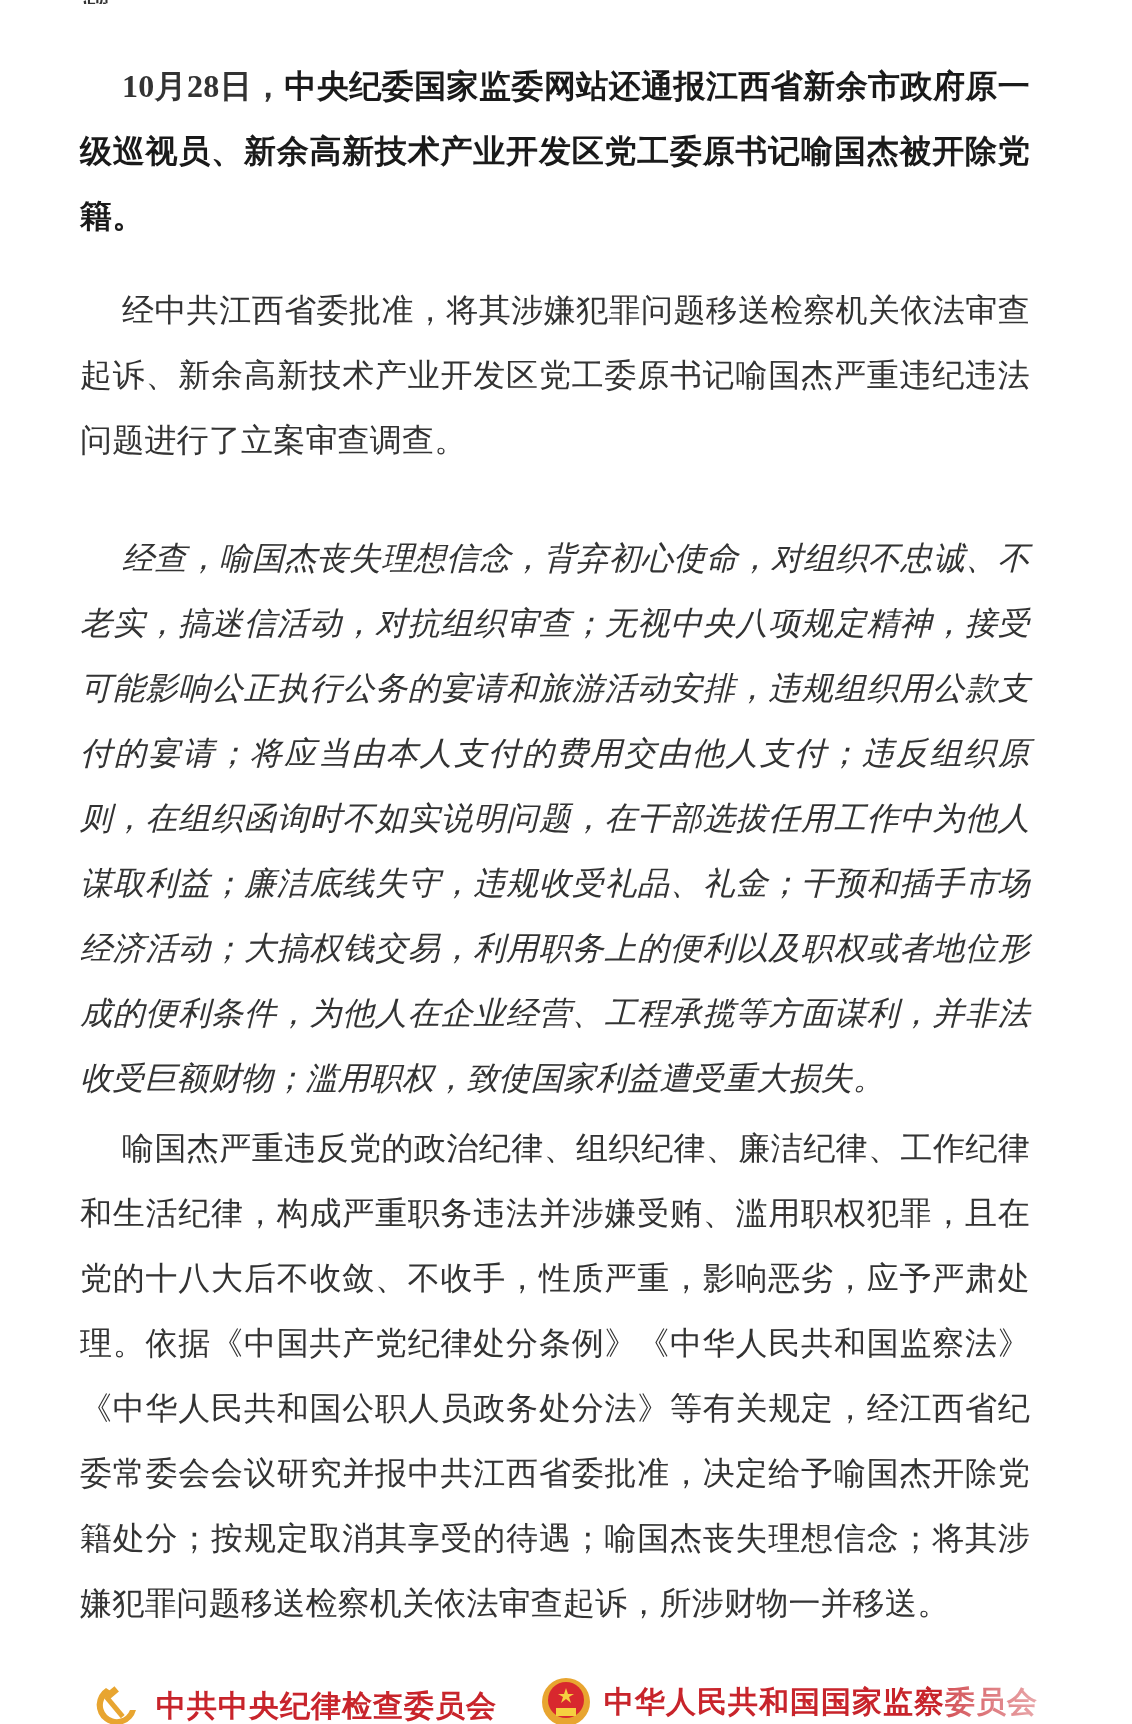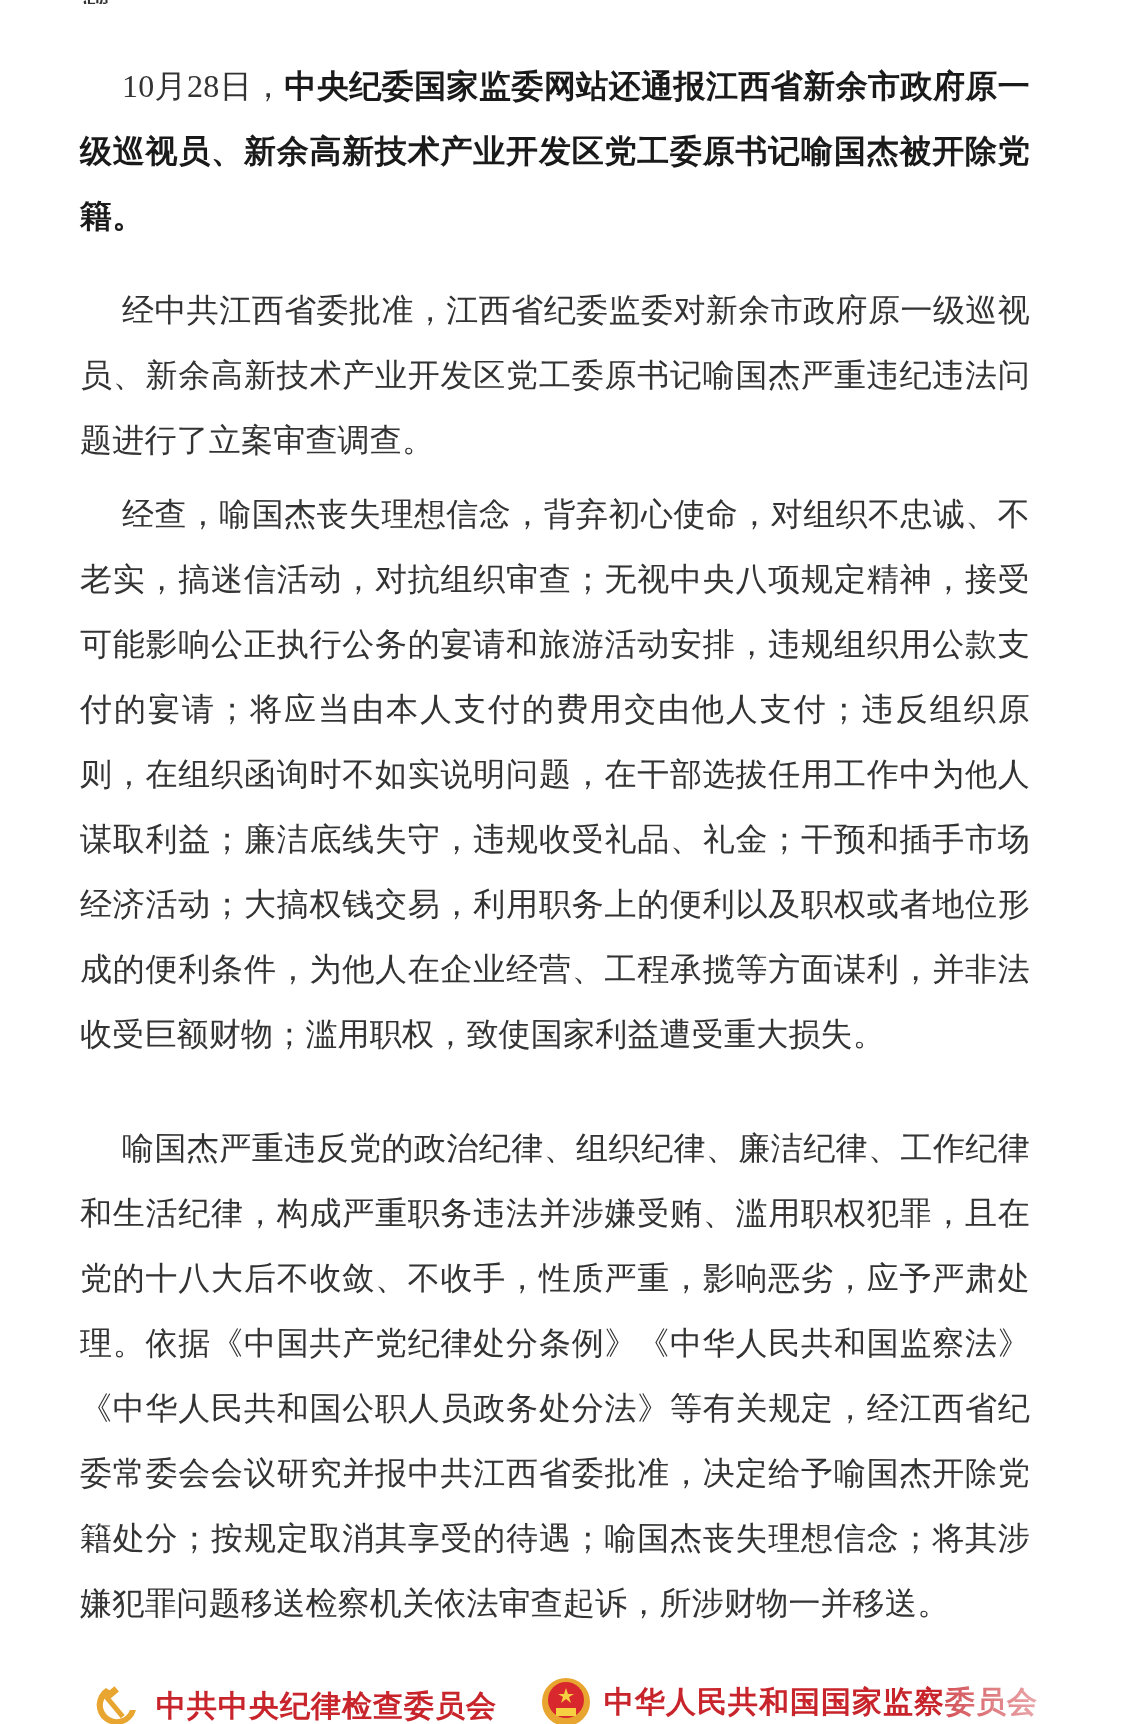--- a/index.html
+++ b/index.html
@@ -5,44 +5,44 @@
   html, body { margin:0; padding:0; background:#ffffff; }
   body { width:1132px; height:1724px; overflow:hidden; position:relative;
          font-family:"DejaVu Sans", "Liberation Sans", sans-serif; color:#333333; }
   .page { position:absolute; left:0; top:0; width:1132px; }
   .frag { position:absolute; left:80px; top:-22px; font-size:32px; line-height:40px; color:#333; height:26px; overflow:hidden; }
   .para { position:absolute; left:80px; width:950px; font-size:32px; line-height:65px;
           letter-spacing:0.2px; text-align:justify; text-align-last:left; }
   .para p { margin:0; }
   .indent { text-indent:42px; }
   .bold { font-weight:bold; color:#1a1a1a; }
-  .date { font-family:"Liberation Serif", serif; font-weight:normal; color:#333; }
+  .date { font-family:"Liberation Serif", serif; font-weight:bold; color:#333; }
   .footer { position:absolute; top:1680px; left:0; width:1132px; height:44px; }
   .logo { position:absolute; display:flex; align-items:center; }
   .emblem { width:52px; height:52px; }
   .logo-text { font-family:"DejaVu Serif", "Liberation Serif", serif; font-weight:bold; color:#c8242b;
                font-size:30px; margin-left:12px; letter-spacing:1px; white-space:nowrap; }
   .fade { position:absolute; right:10px; top:0; width:180px; height:44px;
           background:linear-gradient(90deg, rgba(255,255,255,0.2), rgba(255,255,255,0.95)); }
 </style>
 </head>
 <body>
 
 <div class="page">
   <div class="frag">题。</div>
 
   <div class="para" style="top:54px;">
     <p class="indent"><span class="date">10月28日，</span><span class="bold">中央纪委国家监委网站还通报江西省新余市政府原一级巡视员、新余高新技术产业开发区党工委原书记喻国杰被开除党籍。</span></p>
   </div>
 
   <div class="para" style="top:278px;">
-    <p class="indent">经中共江西省委批准，江西省纪委监委对新余市政府原一级巡视员、新余高新技术产业开发区党工委原书记喻国杰严重违纪违法问题进行了立案审查调查。</p>
+    <p class="indent">经中共江西省委批准，将其涉嫌犯罪问题移送检察机关依法审查起诉、新余高新技术产业开发区党工委原书记喻国杰严重违纪违法问题进行了立案审查调查。</p>
   </div>
 
-  <div class="para" style="top:482px;">
+  <div class="para" style="top:526px;font-style:italic;">
     <p class="indent">经查，喻国杰丧失理想信念，背弃初心使命，对组织不忠诚、不老实，搞迷信活动，对抗组织审查；无视中央八项规定精神，接受可能影响公正执行公务的宴请和旅游活动安排，违规组织用公款支付的宴请；将应当由本人支付的费用交由他人支付；违反组织原则，在组织函询时不如实说明问题，在干部选拔任用工作中为他人谋取利益；廉洁底线失守，违规收受礼品、礼金；干预和插手市场经济活动；大搞权钱交易，利用职务上的便利以及职权或者地位形成的便利条件，为他人在企业经营、工程承揽等方面谋利，并非法收受巨额财物；滥用职权，致使国家利益遭受重大损失。</p>
   </div>
 
   <div class="para" style="top:1116px;">
     <p class="indent">喻国杰严重违反党的政治纪律、组织纪律、廉洁纪律、工作纪律和生活纪律，构成严重职务违法并涉嫌受贿、滥用职权犯罪，且在党的十八大后不收敛、不收手，性质严重，影响恶劣，应予严肃处理。依据《中国共产党纪律处分条例》《中华人民共和国监察法》《中华人民共和国公职人员政务处分法》等有关规定，经江西省纪委常委会会议研究并报中共江西省委批准，决定给予喻国杰开除党籍处分；按规定取消其享受的待遇；喻国杰丧失理想信念；将其涉嫌犯罪问题移送检察机关依法审查起诉，所涉财物一并移送。</p>
   </div>
 
   <div class="footer">
     <div class="logo" style="left:92px; top:0;">
       <svg class="emblem" viewBox="0 0 52 52">

